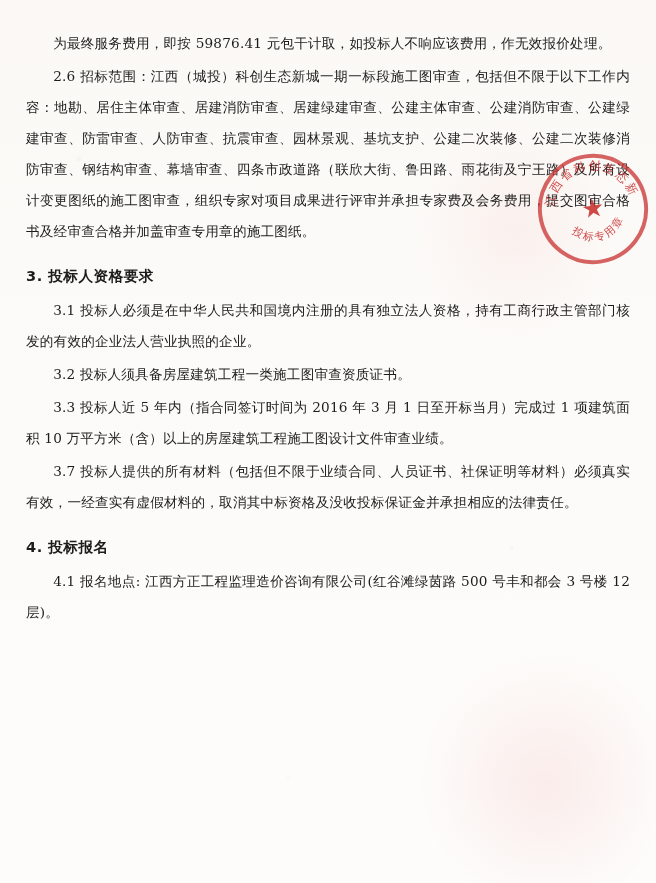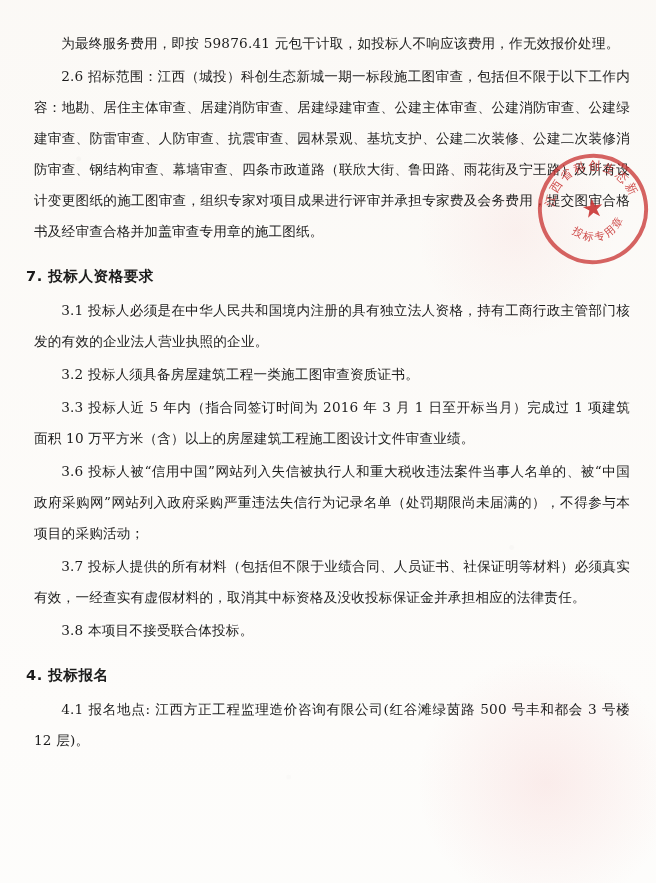--- a/index.html
+++ b/index.html
@@ -28,21 +28,21 @@
       linear-gradient(180deg, rgba(250,247,243,0.6), rgba(255,255,255,0.2));
     pointer-events: none;
     z-index: 0;
   }
   .content {
     position: relative;
     z-index: 2;
     padding: 28px 26px 0 26px;
   }
   p.body {
-    margin: 0 0 2px 8px;
+    margin: 0 0 2px 0;
     font-size: 13.6px;
     line-height: 31px;
     text-align: justify;
     text-justify: inter-ideograph;
     letter-spacing: 0.2px;
   }
   p.indent {
     text-indent: 2em;
   }
   h3.section {
@@ -108,27 +108,25 @@
     </text>
     <text x="60" y="68" font-size="26" fill="#c8302f" text-anchor="middle">★</text>
   </svg>
 
   <div class="content">
 
     <p class="body indent">为最终服务费用，即按 59876.41 元包干计取，如投标人不响应该费用，作无效报价处理。</p>
 
     <p class="body indent">2.6 招标范围：江西（城投）科创生态新城一期一标段施工图审查，包括但不限于以下工作内容：地勘、居住主体审查、居建消防审查、居建绿建审查、公建主体审查、公建消防审查、公建绿建审查、防雷审查、人防审查、抗震审查、园林景观、基坑支护、公建二次装修、公建二次装修消防审查、钢结构审查、幕墙审查、四条市政道路（联欣大街、鲁田路、雨花街及宁王路）及所有设计变更图纸的施工图审查，组织专家对项目成果进行评审并承担专家费及会务费用，提交图审合格书及经审查合格并加盖审查专用章的施工图纸。</p>
 
-    <h3 class="section">7.  投标人资格要求</h3>
+    <h3 class="section">3.  投标人资格要求</h3>
 
     <p class="body indent">3.1 投标人必须是在中华人民共和国境内注册的具有独立法人资格，持有工商行政主管部门核发的有效的企业法人营业执照的企业。</p>
     <p class="body indent">3.2 投标人须具备房屋建筑工程一类施工图审查资质证书。</p>
     <p class="body indent">3.3 投标人近 5 年内（指合同签订时间为 2016 年 3 月 1 日至开标当月）完成过 1 项建筑面积 10 万平方米（含）以上的房屋建筑工程施工图设计文件审查业绩。</p>
-    <p class="body indent">3.6 投标人被“信用中国”网站列入失信被执行人和重大税收违法案件当事人名单的、被“中国政府采购网”网站列入政府采购严重违法失信行为记录名单（处罚期限尚未届满的），不得参与本项目的采购活动；</p>
     <p class="body indent">3.7 投标人提供的所有材料（包括但不限于业绩合同、人员证书、社保证明等材料）必须真实有效，一经查实有虚假材料的，取消其中标资格及没收投标保证金并承担相应的法律责任。</p>
-    <p class="body indent">3.8 本项目不接受联合体投标。</p>
 
     <h3 class="section">4.  投标报名</h3>
 
     <p class="body indent">4.1 报名地点: 江西方正工程监理造价咨询有限公司(红谷滩绿茵路 500 号丰和都会 3 号楼 12 层)。</p>
 
   </div>
 </div>
 
 </body></html>

